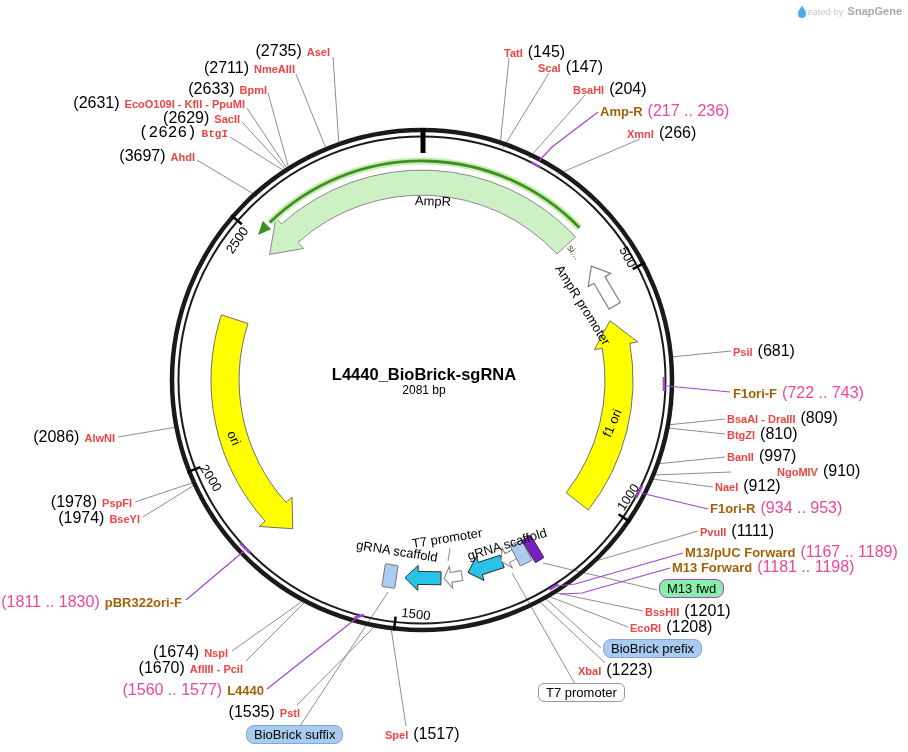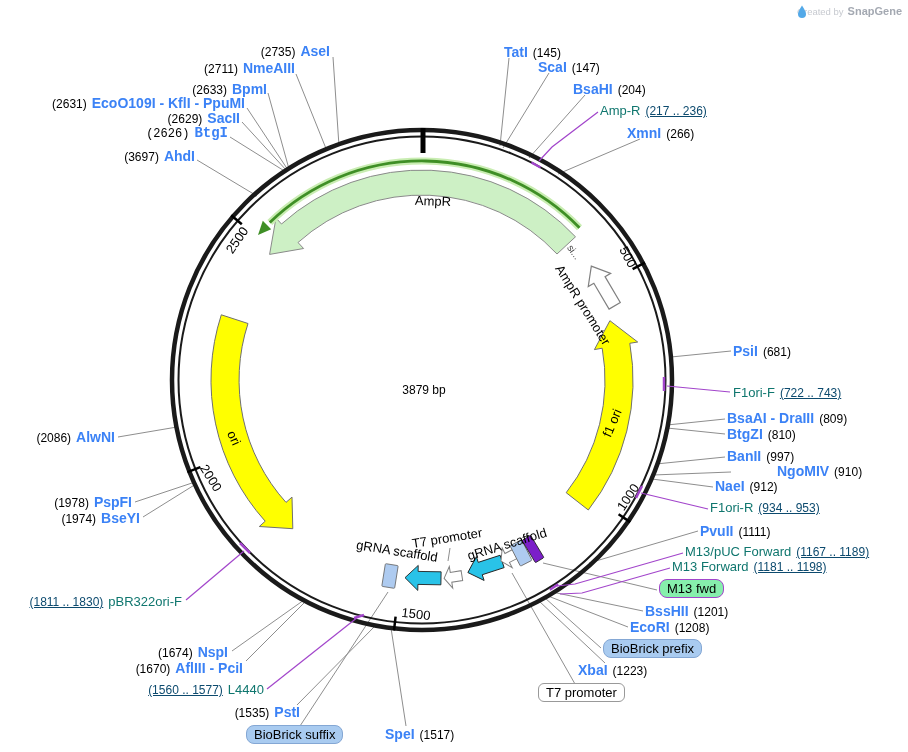--- a/index.html
+++ b/index.html
@@ -1,24 +1,24 @@
 <!DOCTYPE html>
 <html><head>
 <meta charset="utf-8">
 <style>
   html,body{margin:0;padding:0;background:#fff;}
   #stage{position:relative;width:908px;height:752px;background:#fff;overflow:hidden;
          font-family:"Liberation Sans", sans-serif;color:#000;}
   .site{position:absolute;white-space:nowrap;font-size:12px;line-height:14px;}
-  .site .nm{font-weight:bold;font-size:14px;color:#3b82f6;}
-  .site .ps{font-size:12px;color:#000;}
+  .site .nm{font-weight:bold;font-size:11px;color:#ef4444;}
+  .site .ps{font-size:16px;color:#000;}
   .site.l .ps{margin-right:5px;}
   .site.r .ps{margin-left:5px;}
-  .site.pp .nm{font-weight:normal;color:#0f766e;font-size:13px;}
-  .site.pp .ps{color:#0c4a6e;text-decoration:underline;}
+  .site.pp .nm{font-weight:bold;color:#a16207;font-size:13px;}
+  .site.pp .ps{color:#ec4899;}
   .chip{position:absolute;white-space:nowrap;font-size:13px;line-height:15px;
         padding:1px 7px;border-radius:8px;}
   .chip.blue{background:#A9CBF0;border:1px solid #84A7D4;}
   .chip.violet{background:#86efac;border:1px solid #A245CB;}
   .chip.plain{background:#fff;border:1px solid #999;border-radius:6px;}
   .rot{position:absolute;white-space:nowrap;font-size:13px;transform-origin:center;}
   .tickText{font-size:13px;color:#000;}
   #title{position:absolute;left:424px;top:374px;transform:translate(-50%,-50%);
          font-size:16.5px;font-weight:bold;white-space:nowrap;}
   #bp{position:absolute;left:424px;top:390px;transform:translate(-50%,-50%);
@@ -127,21 +127,22 @@
 </svg>
 
 <div id="wm">
   <span class="cby">Created by</span>
   <svg width="10" height="13">
         <path d="M5 0.5 C5 0.5 1 6.5 1 9 A4 4 0 0 0 9 9 C9 6.5 5 0.5 5 0.5 Z" fill="#53A9E8"></path>
       </svg>
   <span class="brand">SnapGene</span>
 </div>
 
-<div id="bp">3879 bp</div>
+<div id="title">L4440_BioBrick-sgRNA</div>
+<div id="bp">2081 bp</div>
 
 <div class="rot tickText" style="left:628px;top:257px;transform:translate(-50%,-50%) rotate(62deg);">500</div>
 <div class="rot tickText" style="left:628px;top:497px;transform:translate(-50%,-50%) rotate(-56deg);">1000</div>
 <div class="rot tickText" style="left:416px;top:614px;transform:translate(-50%,-50%) rotate(7deg);">1500</div>
 <div class="rot tickText" style="left:211px;top:478px;transform:translate(-50%,-50%) rotate(58deg);">2000</div>
 <div class="rot tickText" style="left:237px;top:240px;transform:translate(-50%,-50%) rotate(-55deg);">2500</div>
 
 <div class="rot" style="left:433px;top:201px;transform:translate(-50%,-50%) rotate(2deg);">AmpR</div>
 <div class="rot" style="left:574px;top:252px;font-size:10px;color:#444;transform:translate(-50%,-50%) rotate(55deg);">si...</div>
 <div class="rot" style="left:583px;top:305px;transform:translate(-50%,-50%) rotate(58deg);">AmpR promoter</div>

